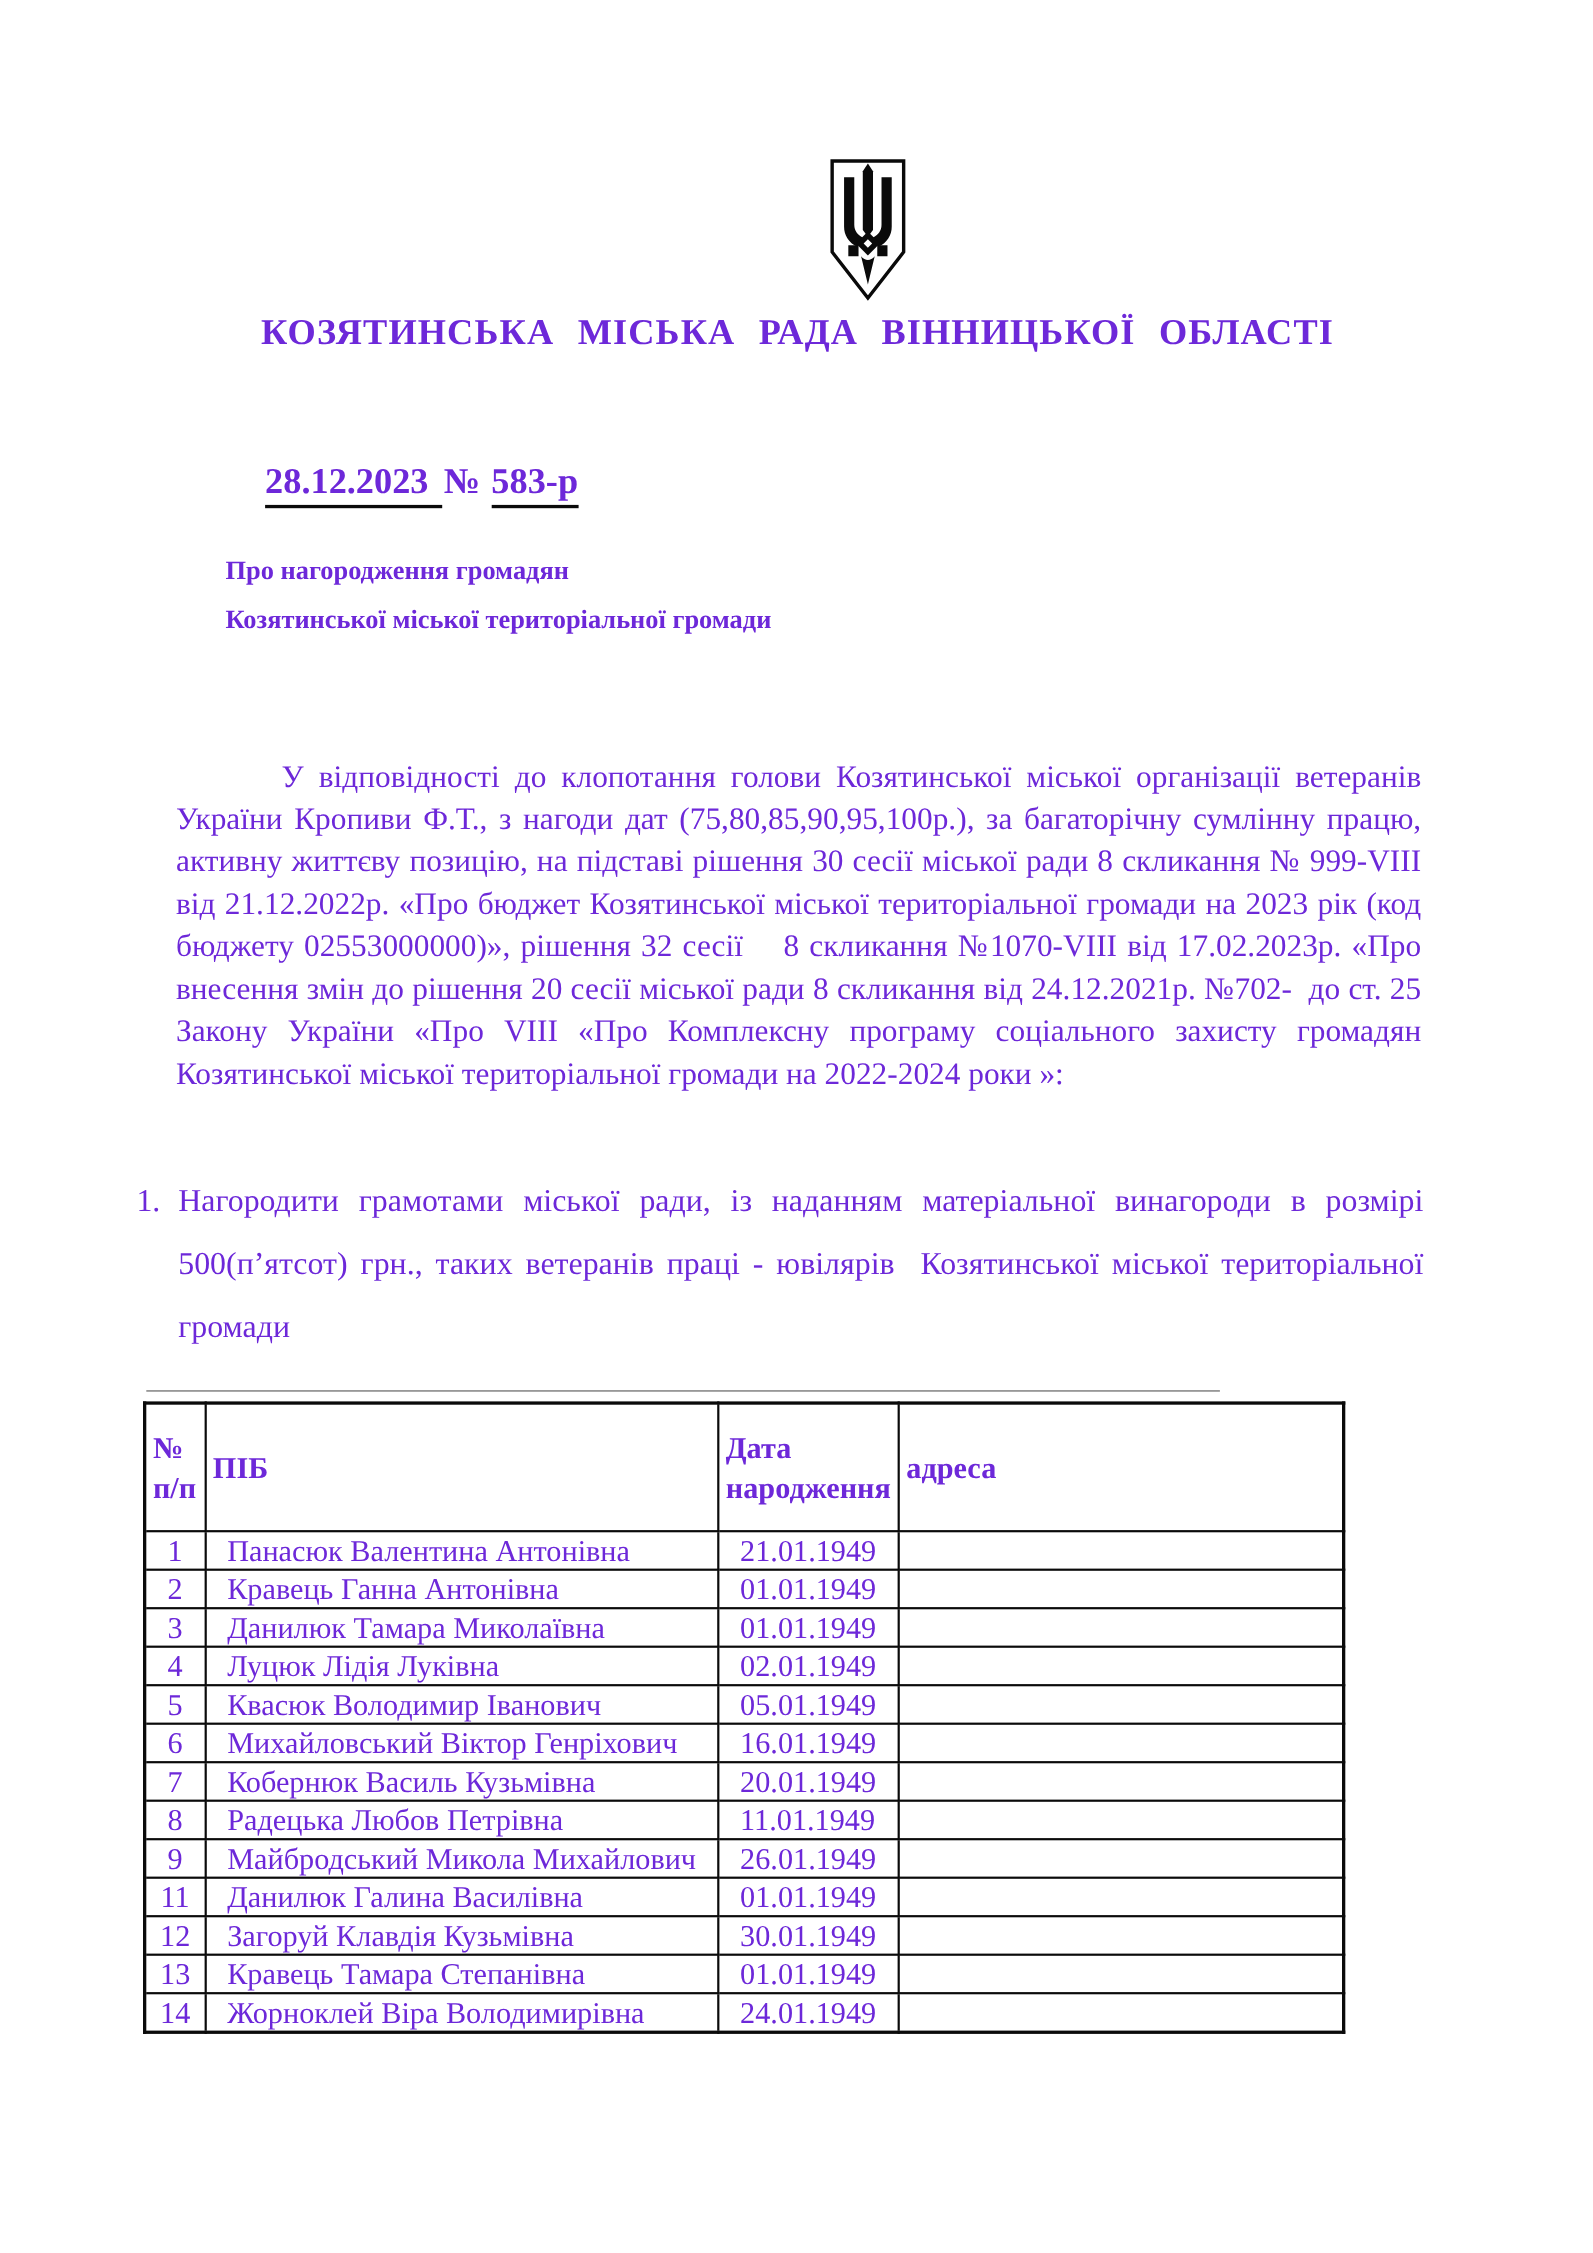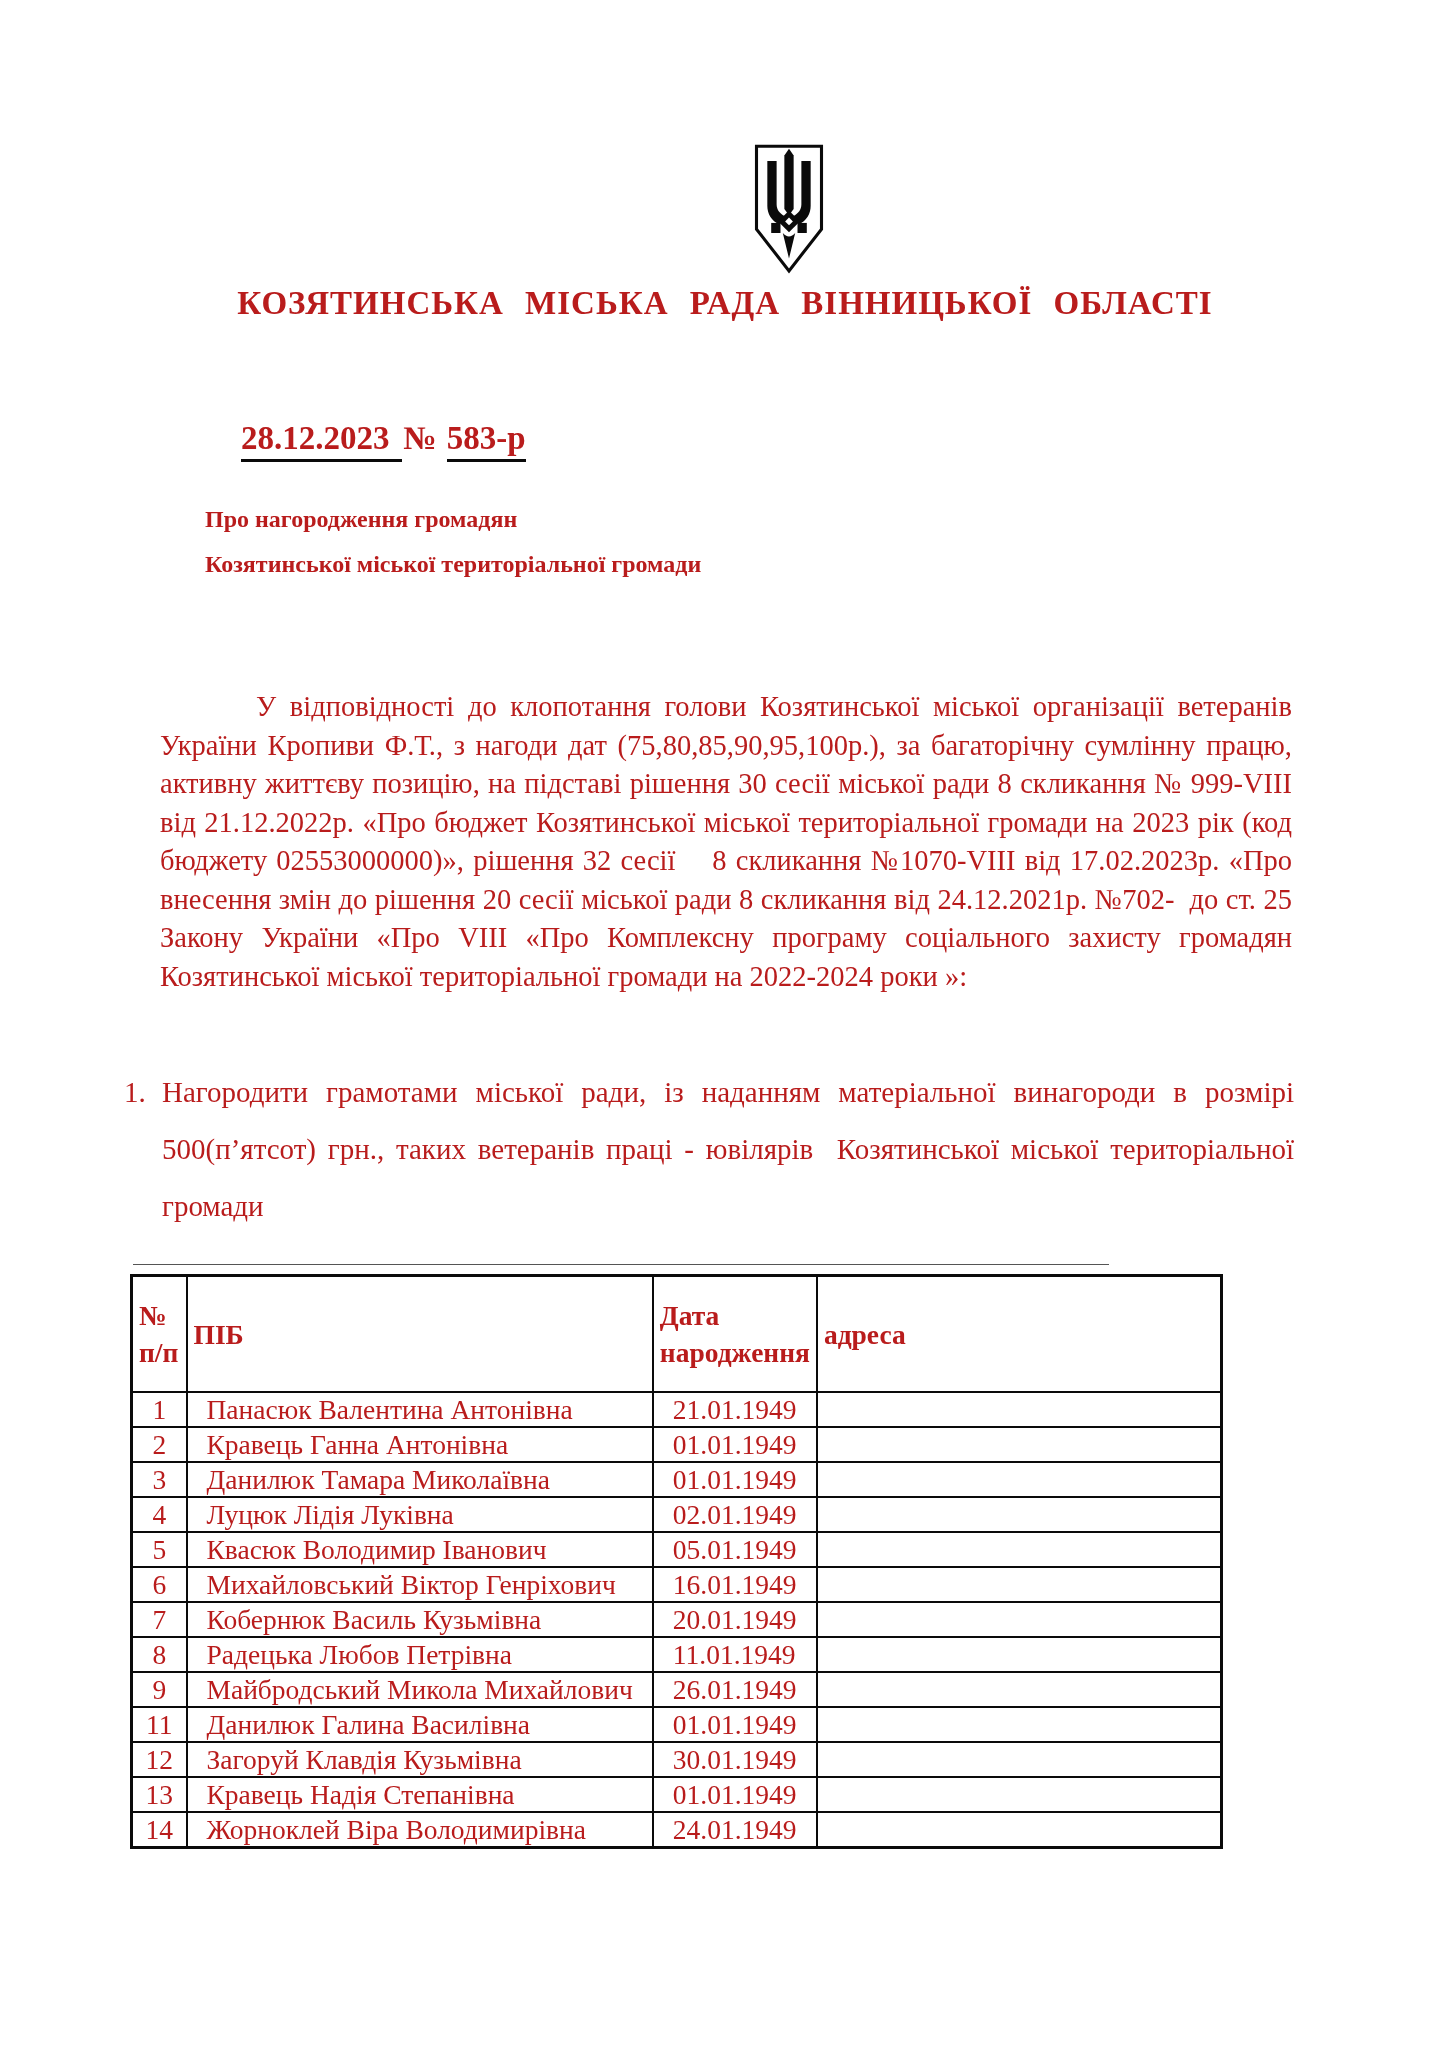--- a/index.html
+++ b/index.html
@@ -1,19 +1,19 @@
 <!DOCTYPE html>
 <html lang="uk"><head>
 <meta charset="utf-8">
 <style>
   html,body{margin:0;padding:0;background:#ffffff;}
   .page{
     position:relative;
     width:1448px;height:2048px;
-    background:#ffffff;color:#b91c1c;
+    background:#ffffff;color:#6d28d9;
     font-family:"Liberation Serif","DejaVu Serif",serif;
     overflow:hidden;
   }
   
   .emblem{position:absolute;left:750px;top:144px;width:78px;height:130px;}
   .emblem svg{display:block;width:100%;height:100%;}
   
   .org-title{
     position:absolute;top:287px;left:120px;width:1210px;
     text-align:center;font-weight:700;font-size:33px;
@@ -192,21 +192,21 @@
           <td class="col-address"></td>
         </tr>
         <tr>
           <td class="col-num">12</td>
           <td class="col-name">Загоруй Клавдія Кузьмівна</td>
           <td class="col-dob">30.01.1949</td>
           <td class="col-address"></td>
         </tr>
         <tr>
           <td class="col-num">13</td>
-          <td class="col-name">Кравець Надія Степанівна</td>
+          <td class="col-name">Кравець Тамара Степанівна</td>
           <td class="col-dob">01.01.1949</td>
           <td class="col-address"></td>
         </tr>
         <tr>
           <td class="col-num">14</td>
           <td class="col-name">Жорноклей Віра Володимирівна</td>
           <td class="col-dob">24.01.1949</td>
           <td class="col-address"></td>
         </tr>
       </tbody>

